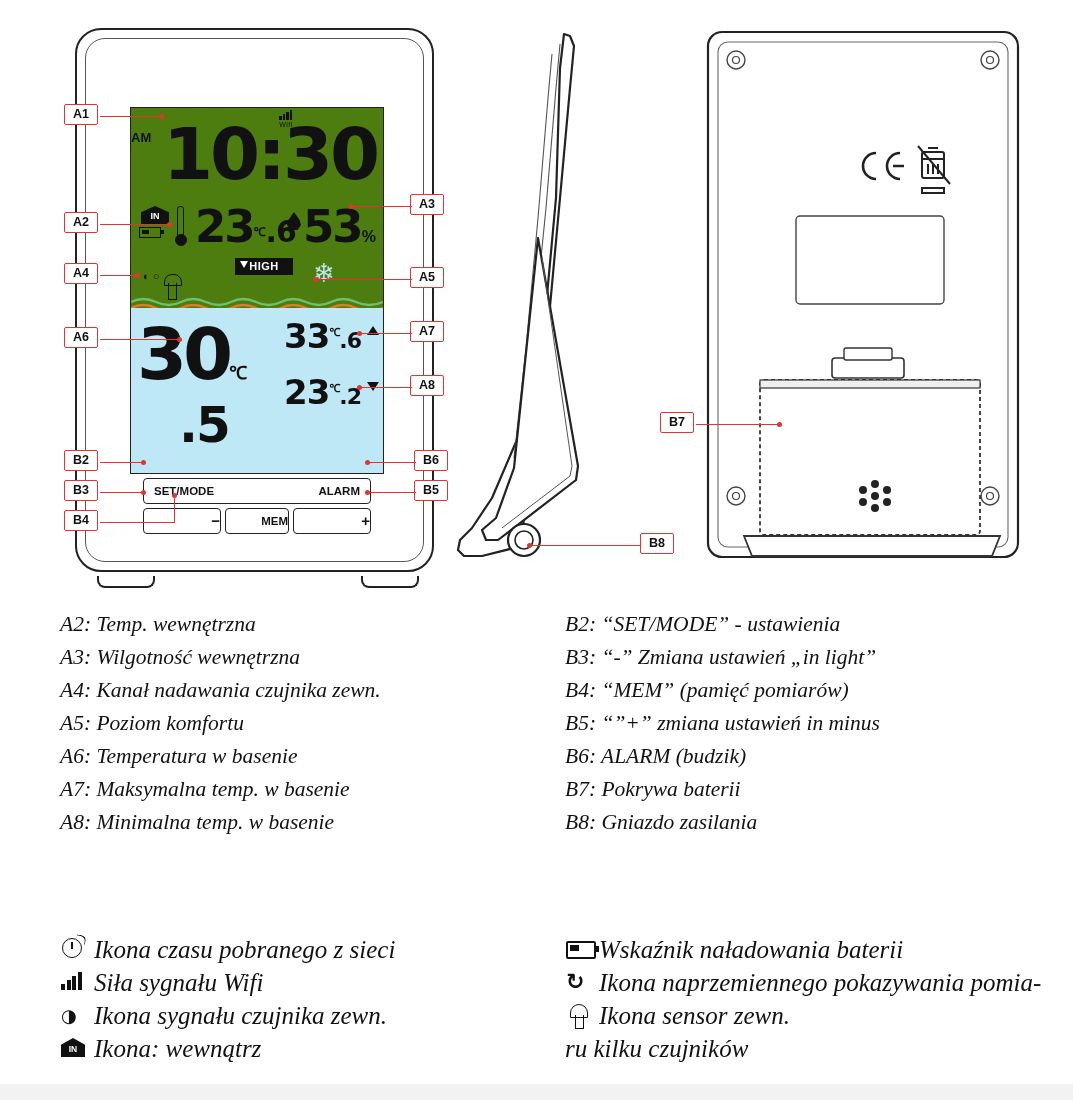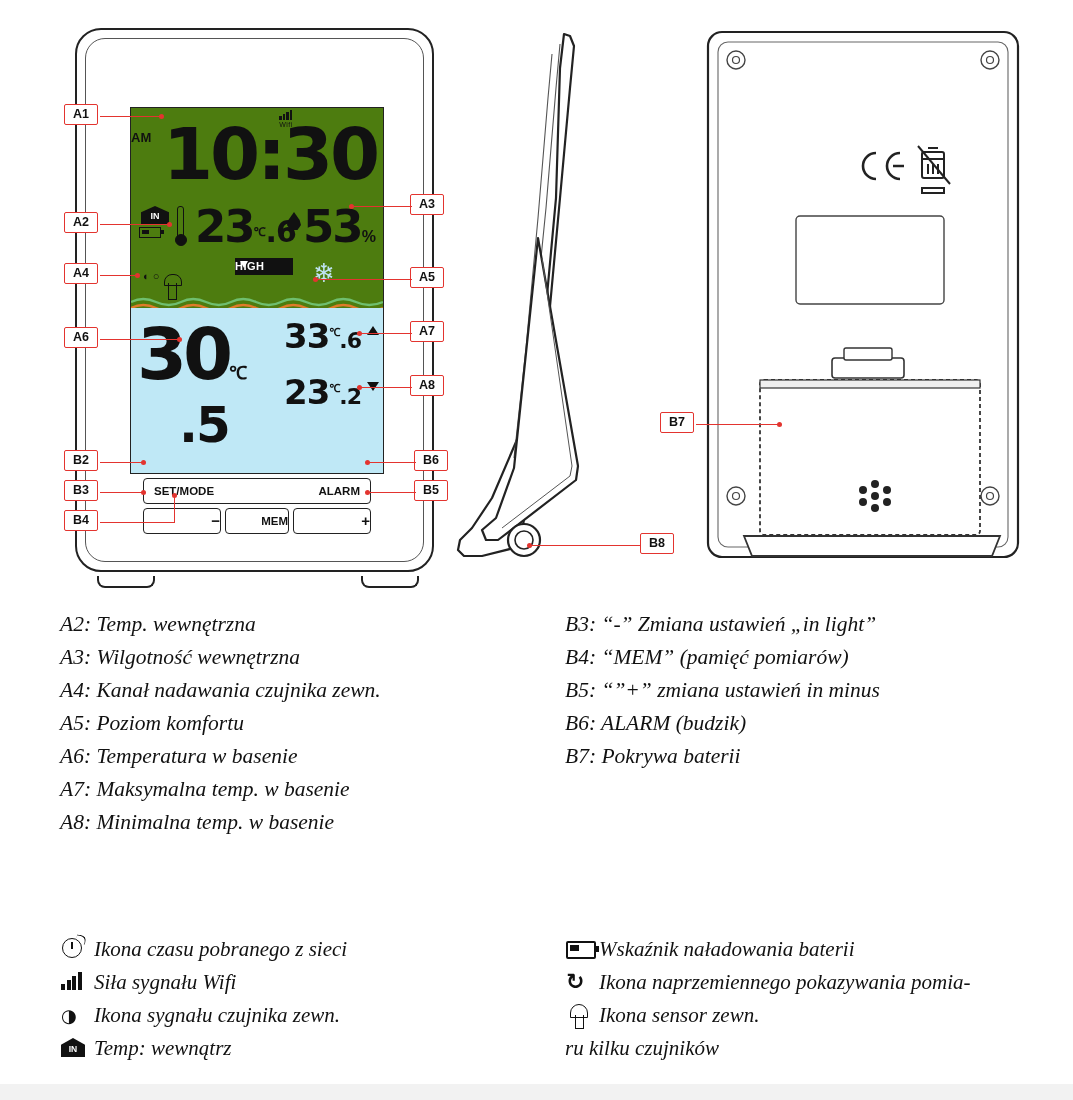--- a/index.html
+++ b/index.html
@@ -112,21 +112,21 @@
   .chan .wave{position:absolute;left:0;top:2px;font-size:11px;font-family:"Liberation Sans",sans-serif;}
   .chan .sensor{position:absolute;left:20px;top:0px;width:18px;height:34px;}
   .chan .sensor .cap{position:absolute;left:1px;top:6px;width:16px;height:10px;border:1.3px solid #111;border-radius:8px 8px 0 0;}
   .chan .sensor .bdy{position:absolute;left:5px;top:15px;width:7px;height:16px;border:1.3px solid #111;border-top:none;}
 
   
   .comfort{position:absolute;left:96px;top:150px;width:80px;height:26px;}
   .highbox{
     position:absolute;left:8px;top:0px;width:58px;height:17px;background:#111;color:#fff;
     font-family:"Liberation Sans",sans-serif;font-size:11px;font-weight:700;
-    text-align:left;line-height:17px;letter-spacing:.5px;
+    text-align:center;line-height:17px;letter-spacing:.5px;
   }
   .highbox .arr{position:absolute;left:5px;top:3px;width:0;height:0;border-left:4px solid transparent;border-right:4px solid transparent;border-top:7px solid #fff;}
   .snow{position:absolute;left:182px;top:152px;color:#bfe3f2;font-size:26px;font-family:"DejaVu Sans",sans-serif;line-height:26px;}
 
   
   .waves{position:absolute;left:0;top:188px;width:252px;height:22px;}
   .pool{
     position:absolute;left:0;top:200px;width:252px;height:165px;background:#bfe8f6;
   }
   .pool-temp{
@@ -175,21 +175,21 @@
     line-height:33px;
     color:#111;
     white-space:nowrap;
   }
 
   .icons{position:absolute;left:0;top:325px;width:1073px;}
   .ic-col-a{position:absolute;left:60px;top:0;width:470px;}
   .ic-col-b{position:absolute;left:565px;top:0;width:500px;}
   .ic-row{position:relative;min-height:33px;}
   .ic-txt{
-    font-family:"Liberation Serif", serif;font-style:italic;font-size:21px;line-height:33px;color:#111;
+    font-family:"Liberation Serif", serif;font-style:italic;font-size:25px;line-height:33px;color:#111;
     padding-left:34px;display:block;
   }
   .ic-txt.noind{padding-left:0;}
   .ic-gl{position:absolute;left:0;top:0;width:30px;height:30px;}
 
   
   .gl-clock{position:absolute;left:2px;top:5px;width:18px;height:18px;border:1.6px solid #111;border-radius:50%;}
   .gl-clock:after{content:"";position:absolute;left:8px;top:3px;width:1.6px;height:7px;background:#111;}
   .gl-clock-tail{position:absolute;left:16px;top:2px;width:9px;height:8px;border-top:1.6px solid #111;border-right:1.6px solid #111;border-radius:0 6px 0 0;transform:rotate(10deg);}
 
@@ -440,25 +440,27 @@
     <div class="col-a">
       <div class="lg-line">A2: Temp. wewnętrzna</div>
       <div class="lg-line">A3: Wilgotność wewnętrzna</div>
       <div class="lg-line">A4: Kanał nadawania czujnika zewn.</div>
       <div class="lg-line">A5: Poziom komfortu</div>
       <div class="lg-line">A6: Temperatura w basenie</div>
       <div class="lg-line">A7: Maksymalna temp. w basenie</div>
       <div class="lg-line">A8: Minimalna temp. w basenie</div>
     </div>
     <div class="col-b">
+      <div class="lg-line">B2: “SET/MODE” - ustawienia</div>
       <div class="lg-line">B3: “-” Zmiana ustawień „in light”</div>
       <div class="lg-line">B4: “MEM” (pamięć pomiarów)</div>
       <div class="lg-line">B5: “”+” zmiana ustawień in minus</div>
       <div class="lg-line">B6: ALARM (budzik)</div>
       <div class="lg-line">B7: Pokrywa baterii</div>
+      <div class="lg-line">B8: Gniazdo zasilania</div>
     </div>
 
     <div class="icons">
       <div class="ic-col-a">
 
         <div class="ic-row">
           <span class="ic-gl">
             <span class="gl-clock"></span>
               <span class="gl-clock-tail"></span>
           </span>
@@ -478,21 +480,21 @@
           </span>
           <span class="ic-txt">Ikona sygnału czujnika zewn.</span>
         </div>
 
         <div class="ic-row">
           <span class="ic-gl">
             <span class="gl-house">
                 <span>IN</span>
               </span>
           </span>
-          <span class="ic-txt">Temp: wewnątrz</span>
+          <span class="ic-txt">Ikona: wewnątrz</span>
         </div>
       </div>
 
       <div class="ic-col-b">
 
         <div class="ic-row">
           <span class="ic-gl">
             <span class="gl-batt">
                 <i></i>
               </span>

